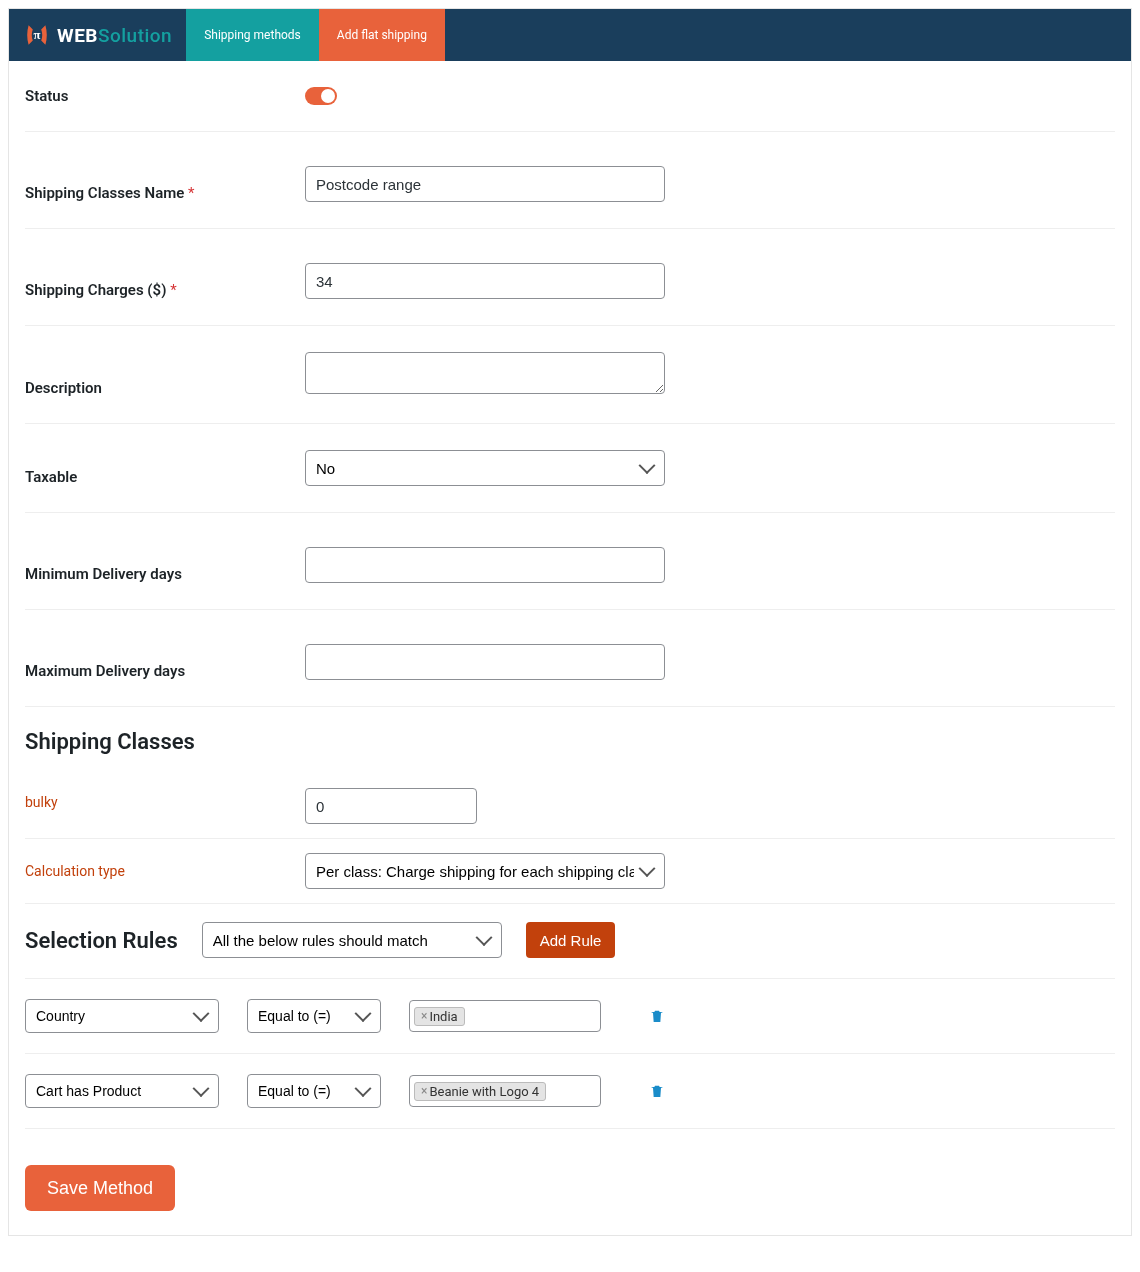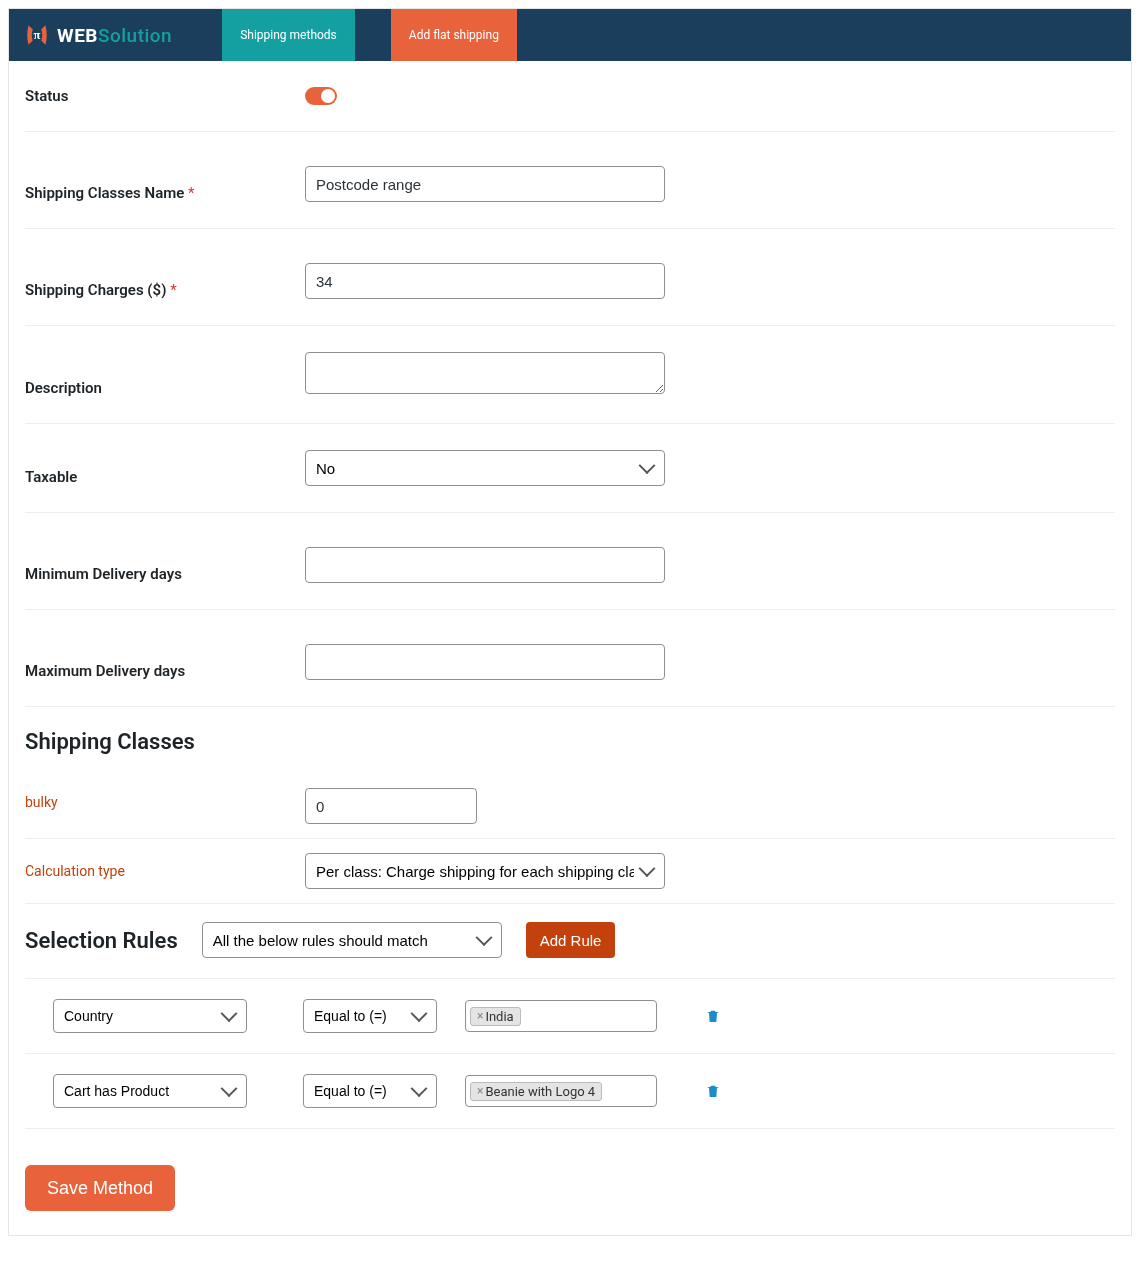--- a/index.html
+++ b/index.html
@@ -7,21 +7,21 @@
 .wrapper { width: 1140px; min-height: 1272px; background: #fff; padding: 8px; }
 .panel { border: 1px solid #e5e5e5; background: #fff; }
 
 
 .hdr { background: #1a3e5c; height: 52px; display: flex; align-items: stretch; }
 .logo { display: flex; align-items: center; padding: 0 14px; color: #fff; font-weight: 700; font-size: 19px; letter-spacing: .5px; gap:6px;}
 .logo .mark { width: 28px; height: 28px; position: relative; }
 .logo .mark svg { width:100%; height:100%; }
 .logo .web { color:#fff; }
 .logo .sol { color:#14a0a0; font-weight:500; }
-.tab { display:flex; align-items:center; padding:0 18px; color:#fff; font-size:12px; cursor:pointer;margin-left:36px; }
+.tab { display:flex; align-items:center; padding:0 18px; color:#fff; font-size:12px; cursor:pointer; }
 .tab.green { background:#14a0a0; }
 .tab.orange { background:#e8623b; }
 
 
 .section { padding:0 16px; }
 .row { display:flex; align-items:flex-end; padding:26px 0; border-bottom:1px solid #eee; }
 .label { width:280px; font-weight:600; font-size:15px; color:#1d2327; }
 .req { color:#d63638; font-weight:400; }
 .control { flex:0 0 auto; }
 
@@ -43,21 +43,21 @@
 .sc-row .lbl { width:280px; font-size:14px; color:#c2410c; }
 
 
 .sr-head { display:flex; align-items:center; gap:24px; padding:18px 0 20px; border-bottom:1px solid #eee; }
 .sr-head .h2 { padding:0; }
 .sr-sel { width:300px; height:36px; border:1px solid #8c8f94; border-radius:4px; padding:0 30px 0 10px; font-size:15px; appearance:none; background:#fff; }
 .btn-add { background:#c2410c; color:#fff; border:none; border-radius:4px; height:36px; padding:0 14px; font-size:15px; cursor:pointer; }
 
 
 .rule { display:flex; align-items:center; gap:28px; padding:20px 0; border-bottom:1px solid #eee; }
-.rule .rsel { height:34px; border:1px solid #8c8f94; border-radius:4px; padding:0 30px 0 10px; font-size:14px; appearance:none; background:#fff;margin-left:28px; }
+.rule .rsel { height:34px; border:1px solid #8c8f94; border-radius:4px; padding:0 30px 0 10px; font-size:14px; appearance:none; background:#fff; }
 .rule .rsel.w1 { width:194px; }
 .rule .rsel.w2 { width:134px; }
 .tags { width:192px; min-height:32px; border:1px solid #8c8f94; border-radius:4px; padding:3px 4px; display:flex; align-items:center; gap:4px; background:#fff; }
 .tag { background:#e4e4e4; border:1px solid #bbb; border-radius:3px; padding:1px 6px; font-size:13px; color:#333; display:inline-flex; align-items:center; gap:2px; }
 .tag .x { font-size:12px; color:#888; cursor:pointer; }
 .trash { width:16px; height:18px; cursor:pointer; color:#1a8cc9; margin-left:20px; }
 .trash svg { width:100%; height:100%; }
 
 
 .save-row { padding:36px 0 24px; }

